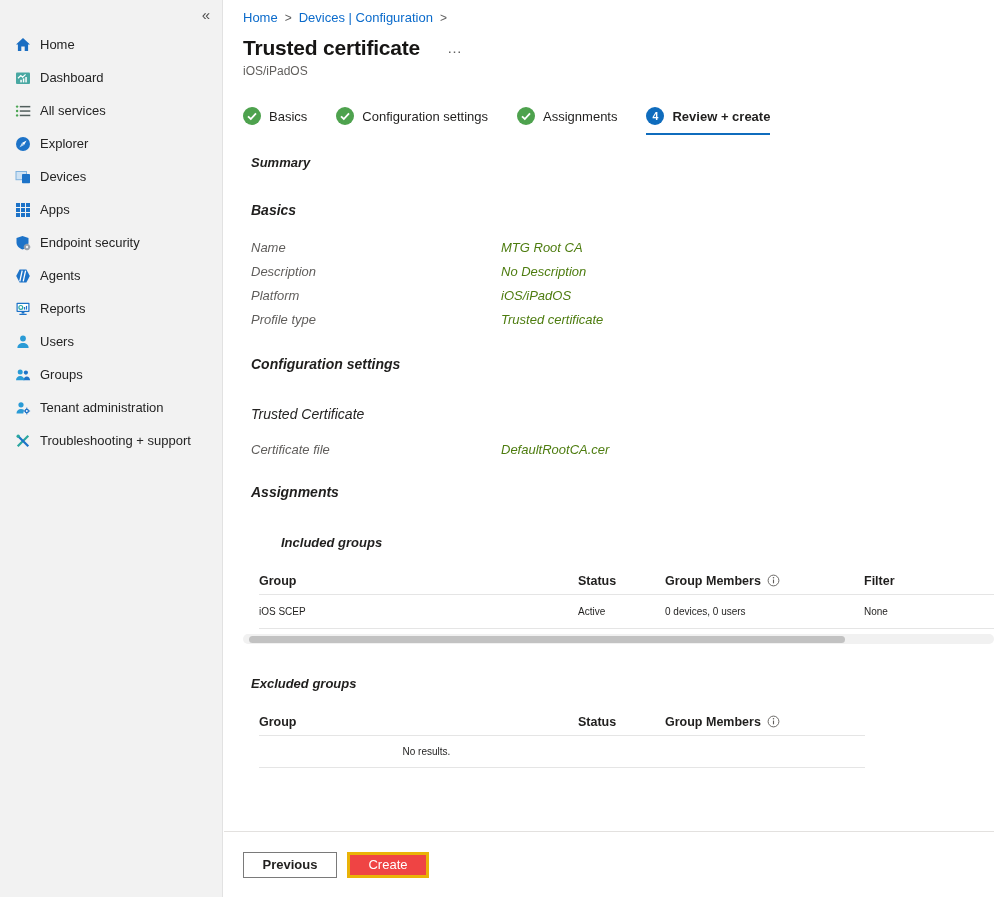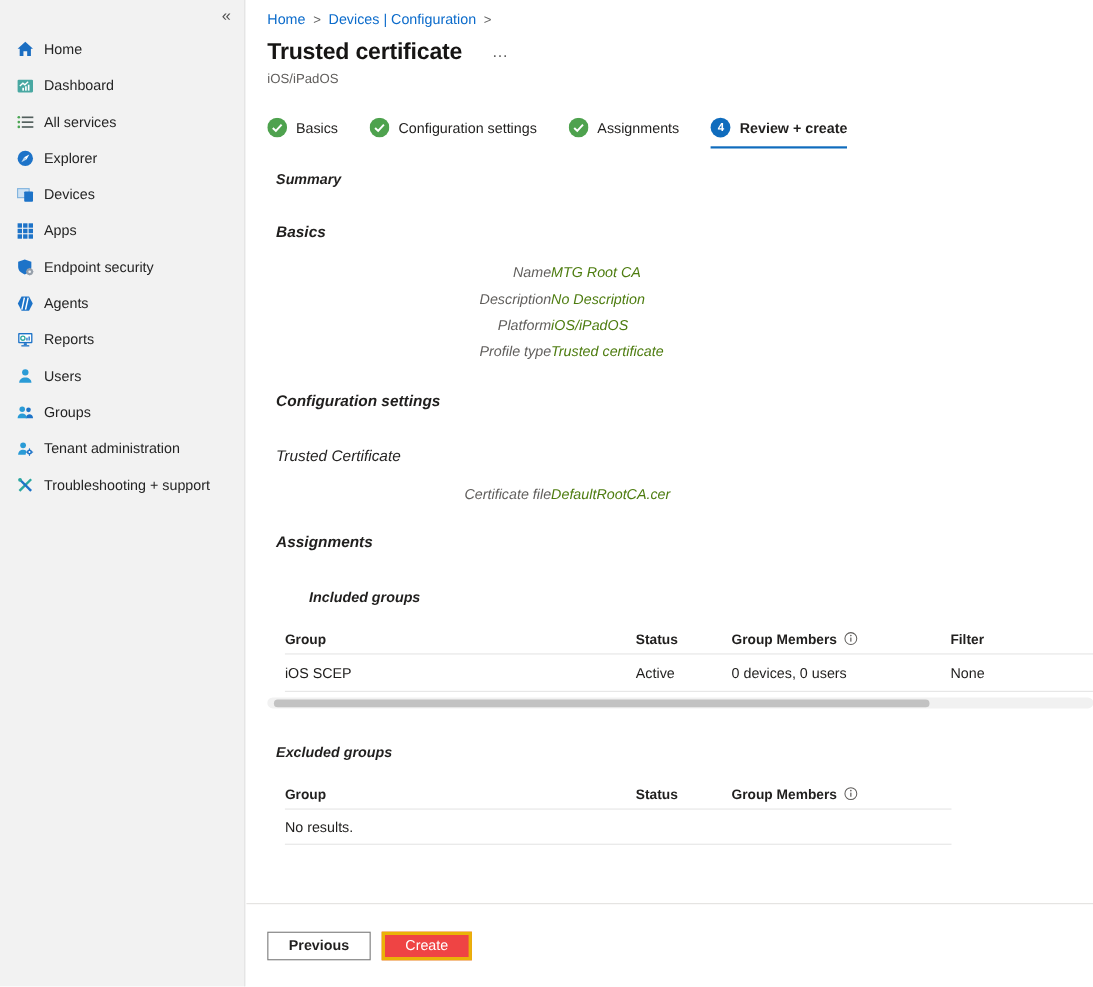--- a/index.html
+++ b/index.html
@@ -88,21 +88,21 @@
   .content { margin-left: 8px; font-style: italic; }
   .summary-heading { margin-top: 20px; font-size: 13px; font-weight: 700; line-height: 16px; }
   .section-heading { font-size: 14px; font-weight: 700; line-height: 18px; }
   .h-basics { margin-top: 30px; }
   .h-config { margin-top: 24px; }
   .h-assign { margin-top: 22px; }
   .sub-heading { margin-top: 32px; font-size: 14px; color: #252423; line-height: 18px; }
 
   .kv-block { margin-top: 16px; }
   .kv-block-single { margin-top: 14px; }
-  .kv-row { display: flex; height: 24px; align-items: center; font-size: 13px; text-align: right; }
+  .kv-row { display: flex; height: 24px; align-items: center; font-size: 13px; }
   .kv-label { width: 250px; flex: none; color: #605e5c; }
   .kv-value { color: #4d7c0f; }
 
   .group-heading { font-size: 13px; font-weight: 700; line-height: 16px; }
   .gh-included { margin-top: 34px; margin-left: 30px; }
   .gh-excluded { margin-top: 32px; }
 
   
   .table { margin-left: 16px; margin-top: 16px; }
   .table-included { margin-right: 0; }
@@ -110,21 +110,22 @@
   .t-head {
     display: flex; align-items: center;
     height: 28px;
     border-bottom: 1px solid #e5e5e5;
     font-size: 12.5px; font-weight: 700;
   }
   .t-row {
     display: flex; align-items: center;
     height: 34px;
     border-bottom: 1px solid #e5e5e5;
-    font-size: 13px;
+    font-size: 10px;
+    justify-content: center;
   }
   .t-row-empty { height: 32px; }
   .c-group { width: 319px; flex: none; }
   .c-status { width: 87px; flex: none; }
   .c-members { width: 199px; flex: none; display: flex; align-items: center; gap: 6px; }
   .c-filter { flex: 1; }
   .info-icon { display: inline-flex; cursor: pointer; }
   .info-icon svg { display: block; }
 
   
@@ -142,21 +143,21 @@
     width: 596px; height: 7px;
     background: #c2c2c2;
     border-radius: 4px;
     cursor: grab;
   }
 
   
   .footer {
     position: absolute;
     left: 224px; right: 0; bottom: 0;
-    height: 76px;
+    height: 66px;
     background: #fff;
     border-top: 1px solid #e3e1df;
     display: flex;
     align-items: center;
     padding-left: 19px;
     gap: 10px;
   }
   .btn {
     height: 26px;
     font-size: 13px;

